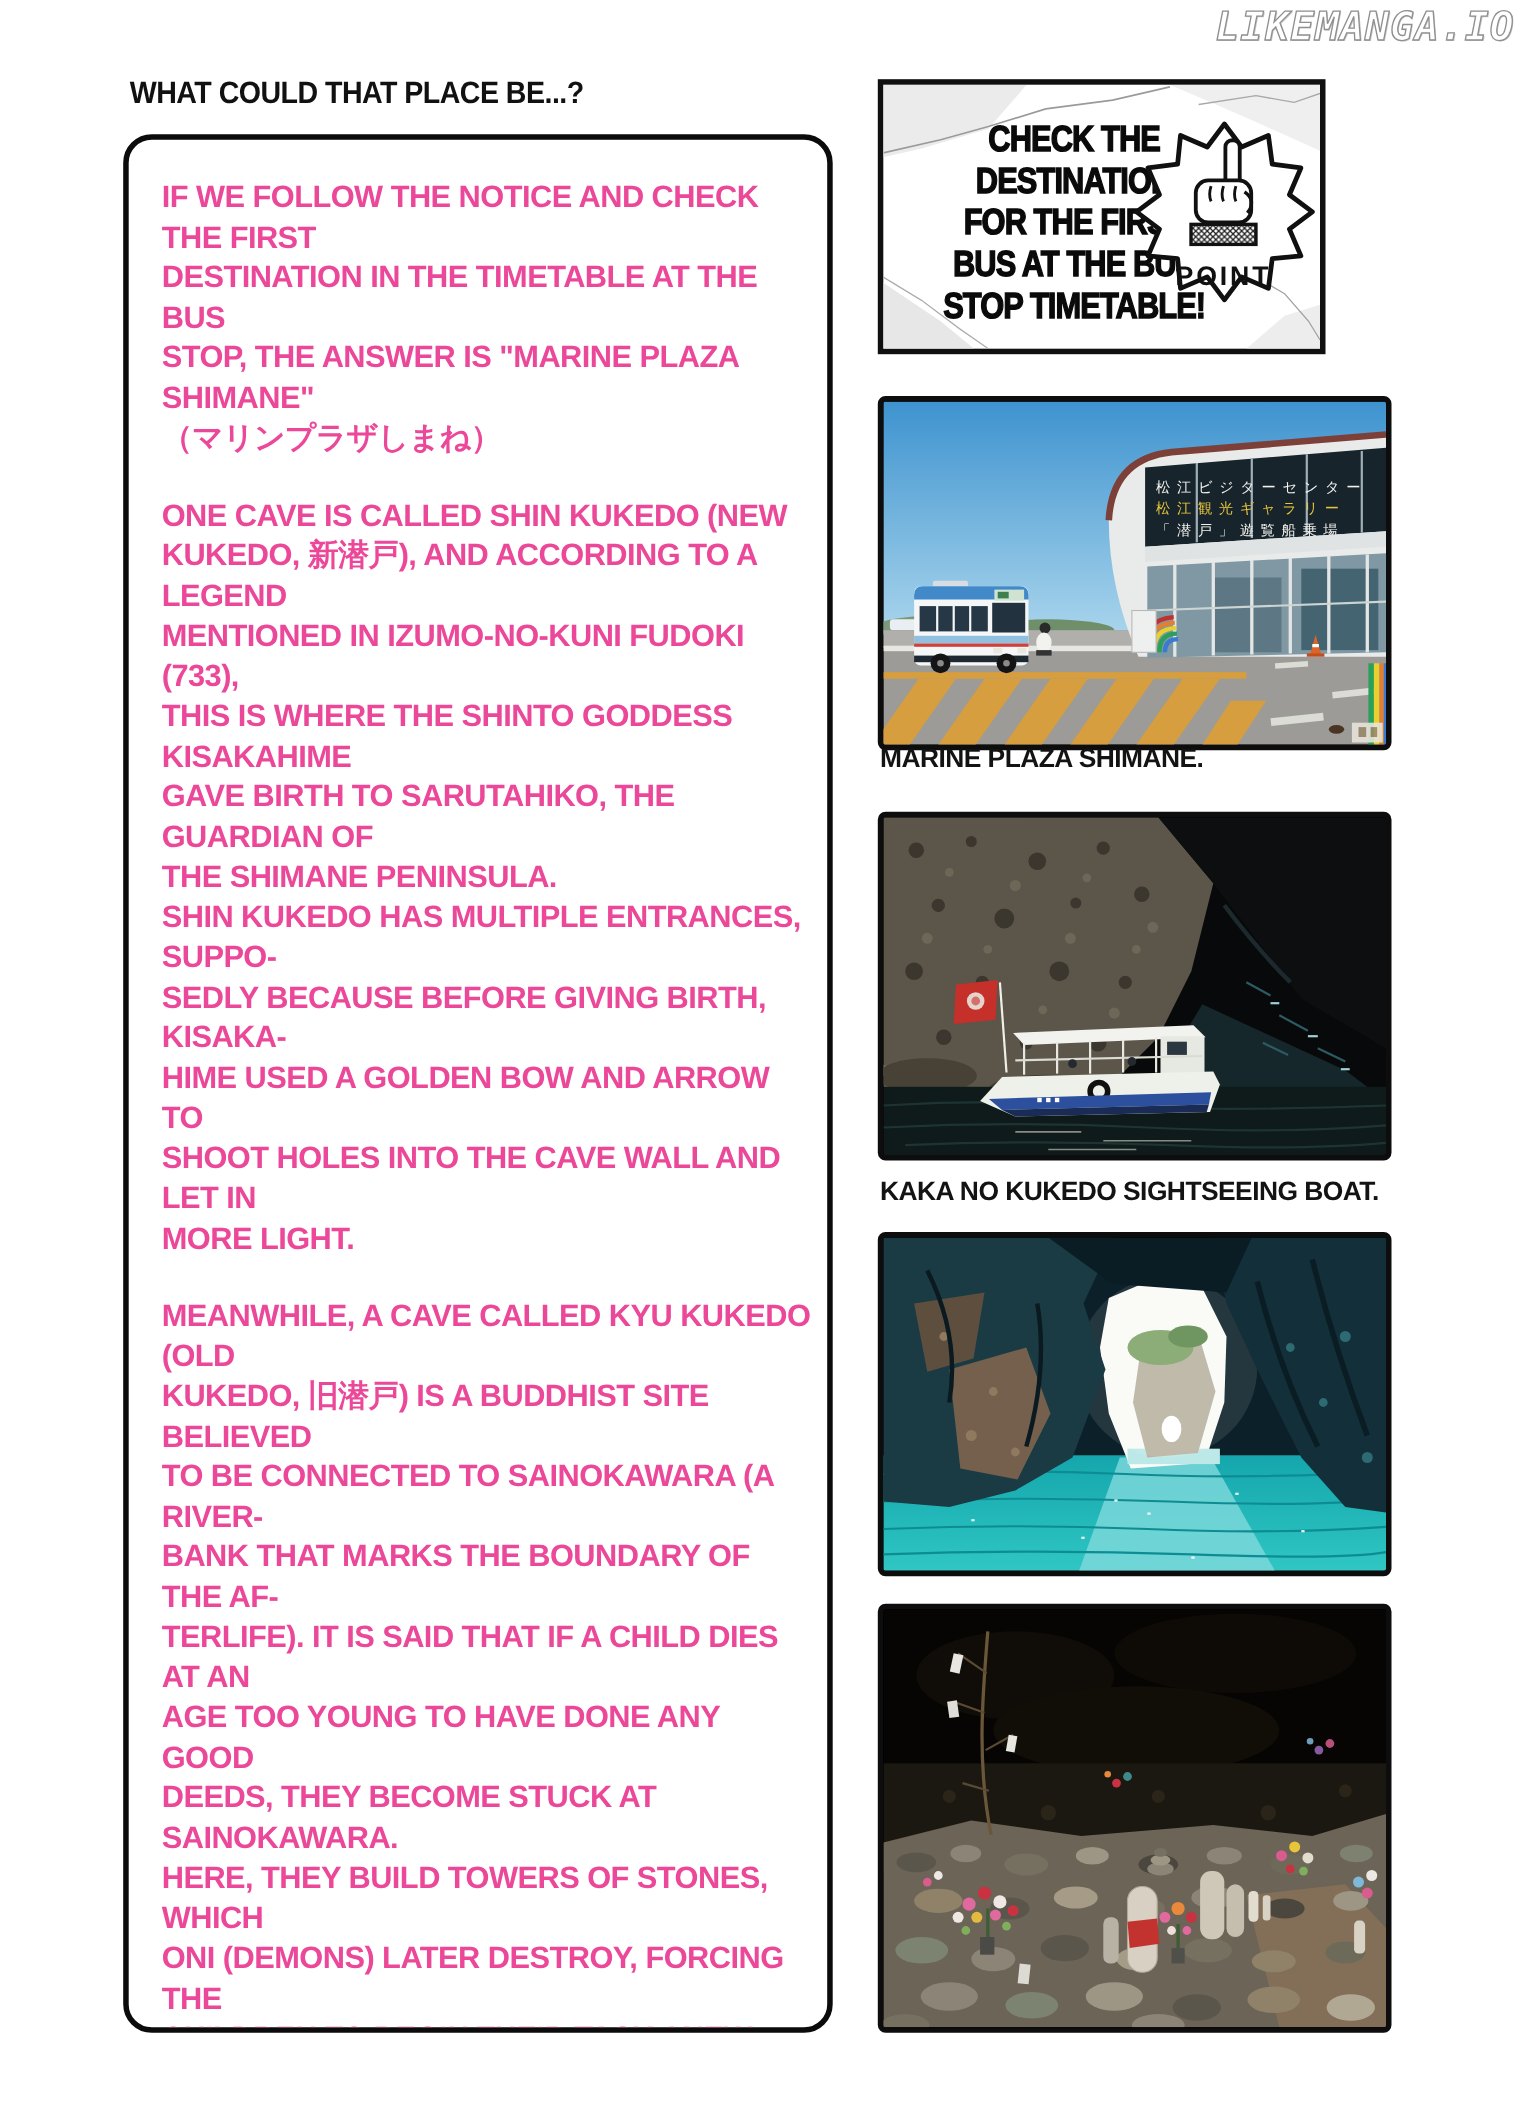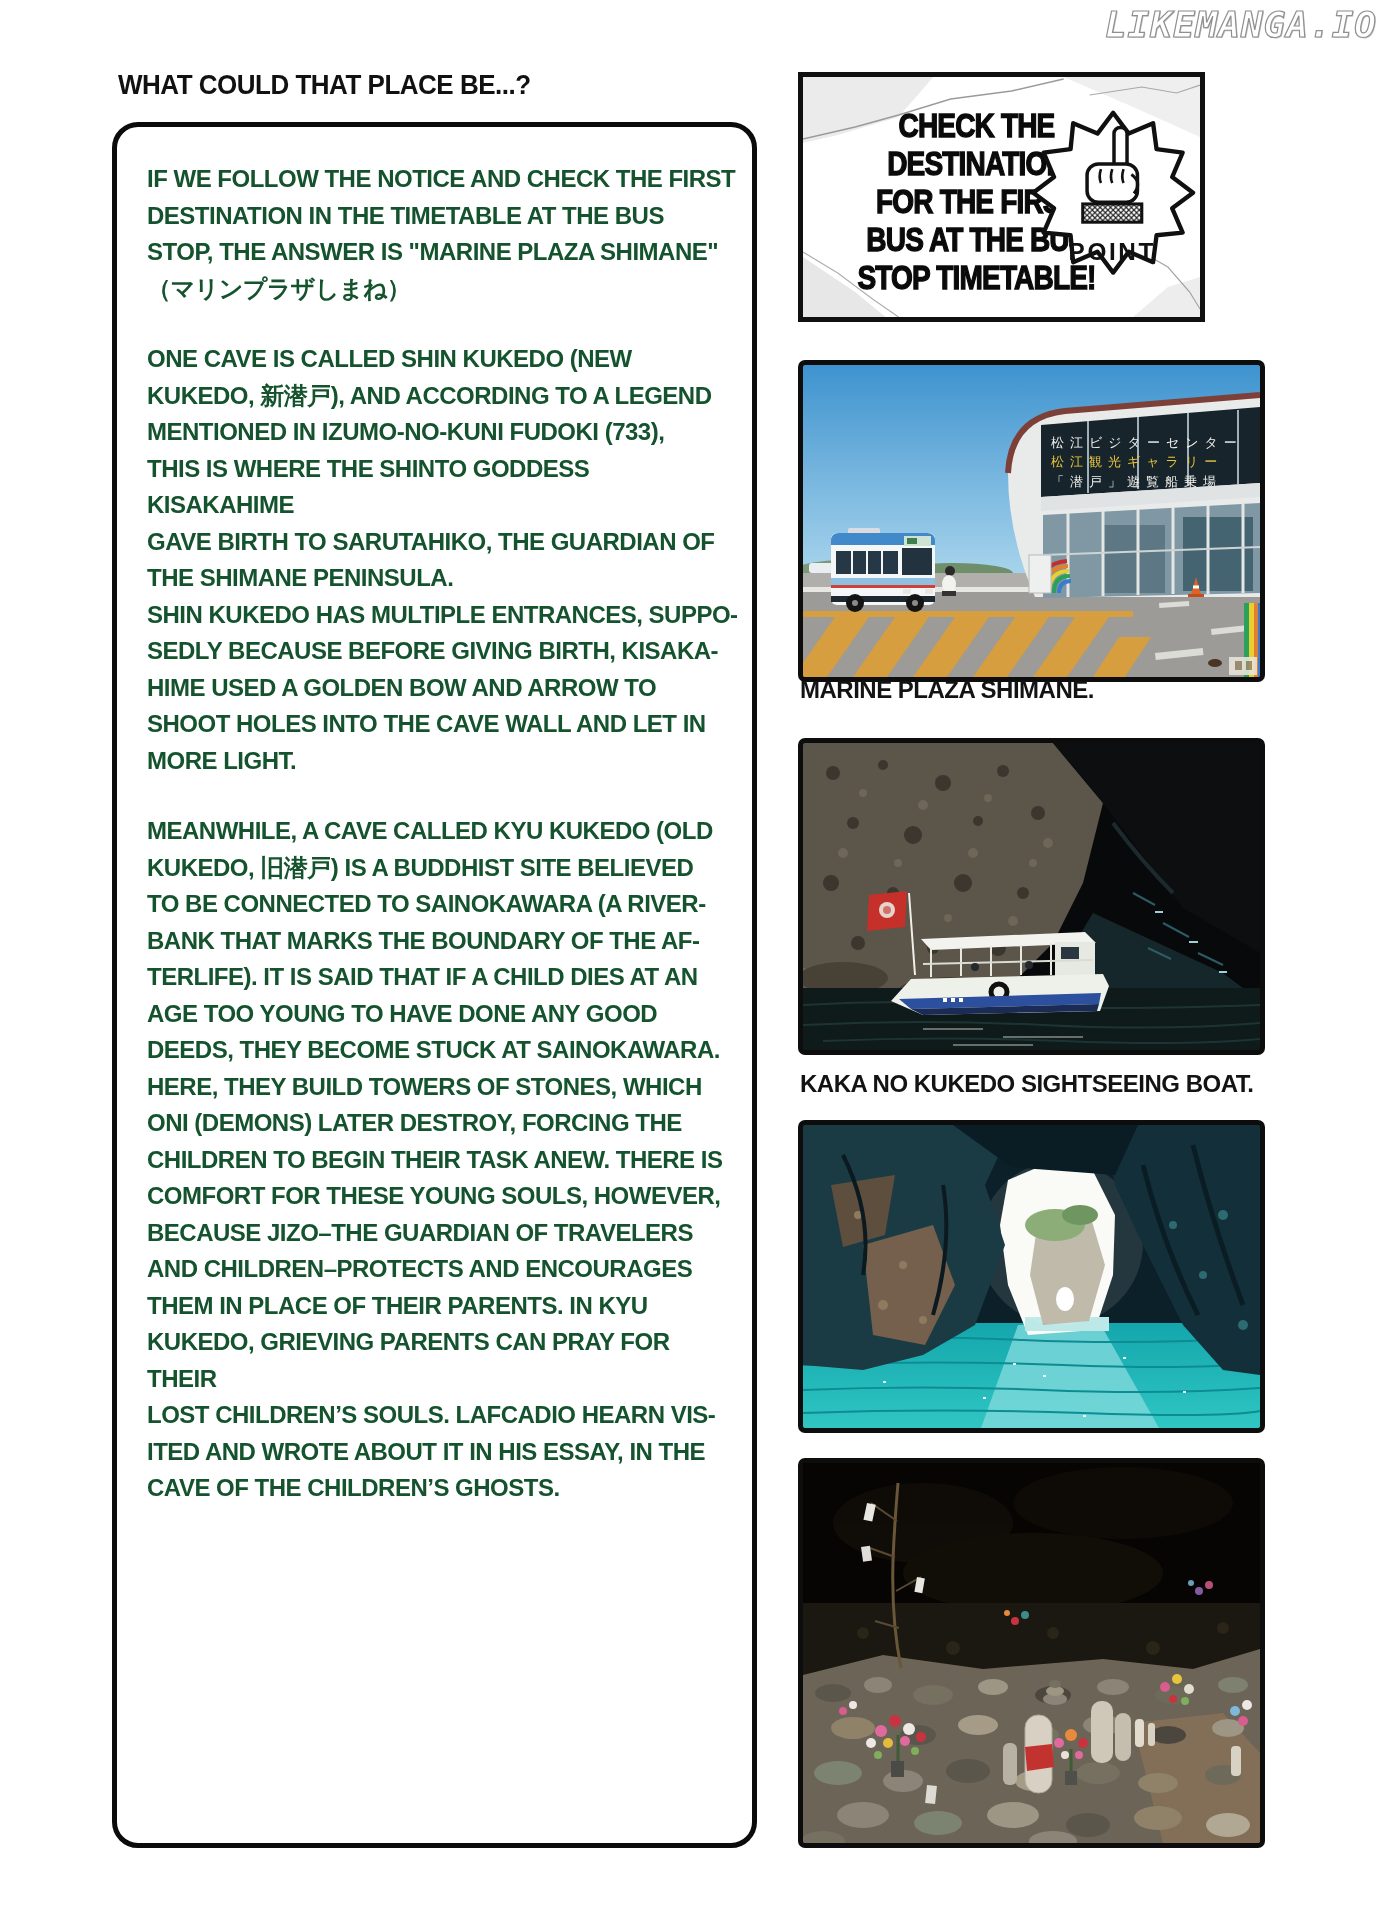--- a/index.html
+++ b/index.html
@@ -18,21 +18,21 @@
     position:absolute;left:118px;top:68px;
     font-size:26px;font-weight:bold;letter-spacing:-0.5px;color:#111;
     transform:scaleY(1.08);transform-origin:left top;
   }
   .article-box{
     position:absolute;left:112px;top:122px;width:645px;height:1726px;
     box-sizing:border-box;border:5px solid #0b0b0b;border-radius:26px;
     background:#fff;padding:34px 12px 20px 30px;overflow:hidden;
   }
   .para{
-    white-space:pre-line;font-size:24px;font-weight:bold;color:#14532d;
+    white-space:pre-line;font-size:28px;font-weight:bold;color:#ec4899;
     line-height:36.5px;letter-spacing:-0.5px;margin:0 0 34px 0;
   }
   .point-box{
     position:absolute;left:798px;top:72px;width:407px;height:250px;
     box-sizing:border-box;border:5px solid #101010;background:#fff;overflow:hidden;
   }
   .point-texture{position:absolute;left:0;top:0;width:100%;height:100%;}
   .point-text{
     position:absolute;left:46px;top:30px;width:300px;text-align:center;
     white-space:pre-line;font-size:33px;line-height:38px;font-weight:bold;

